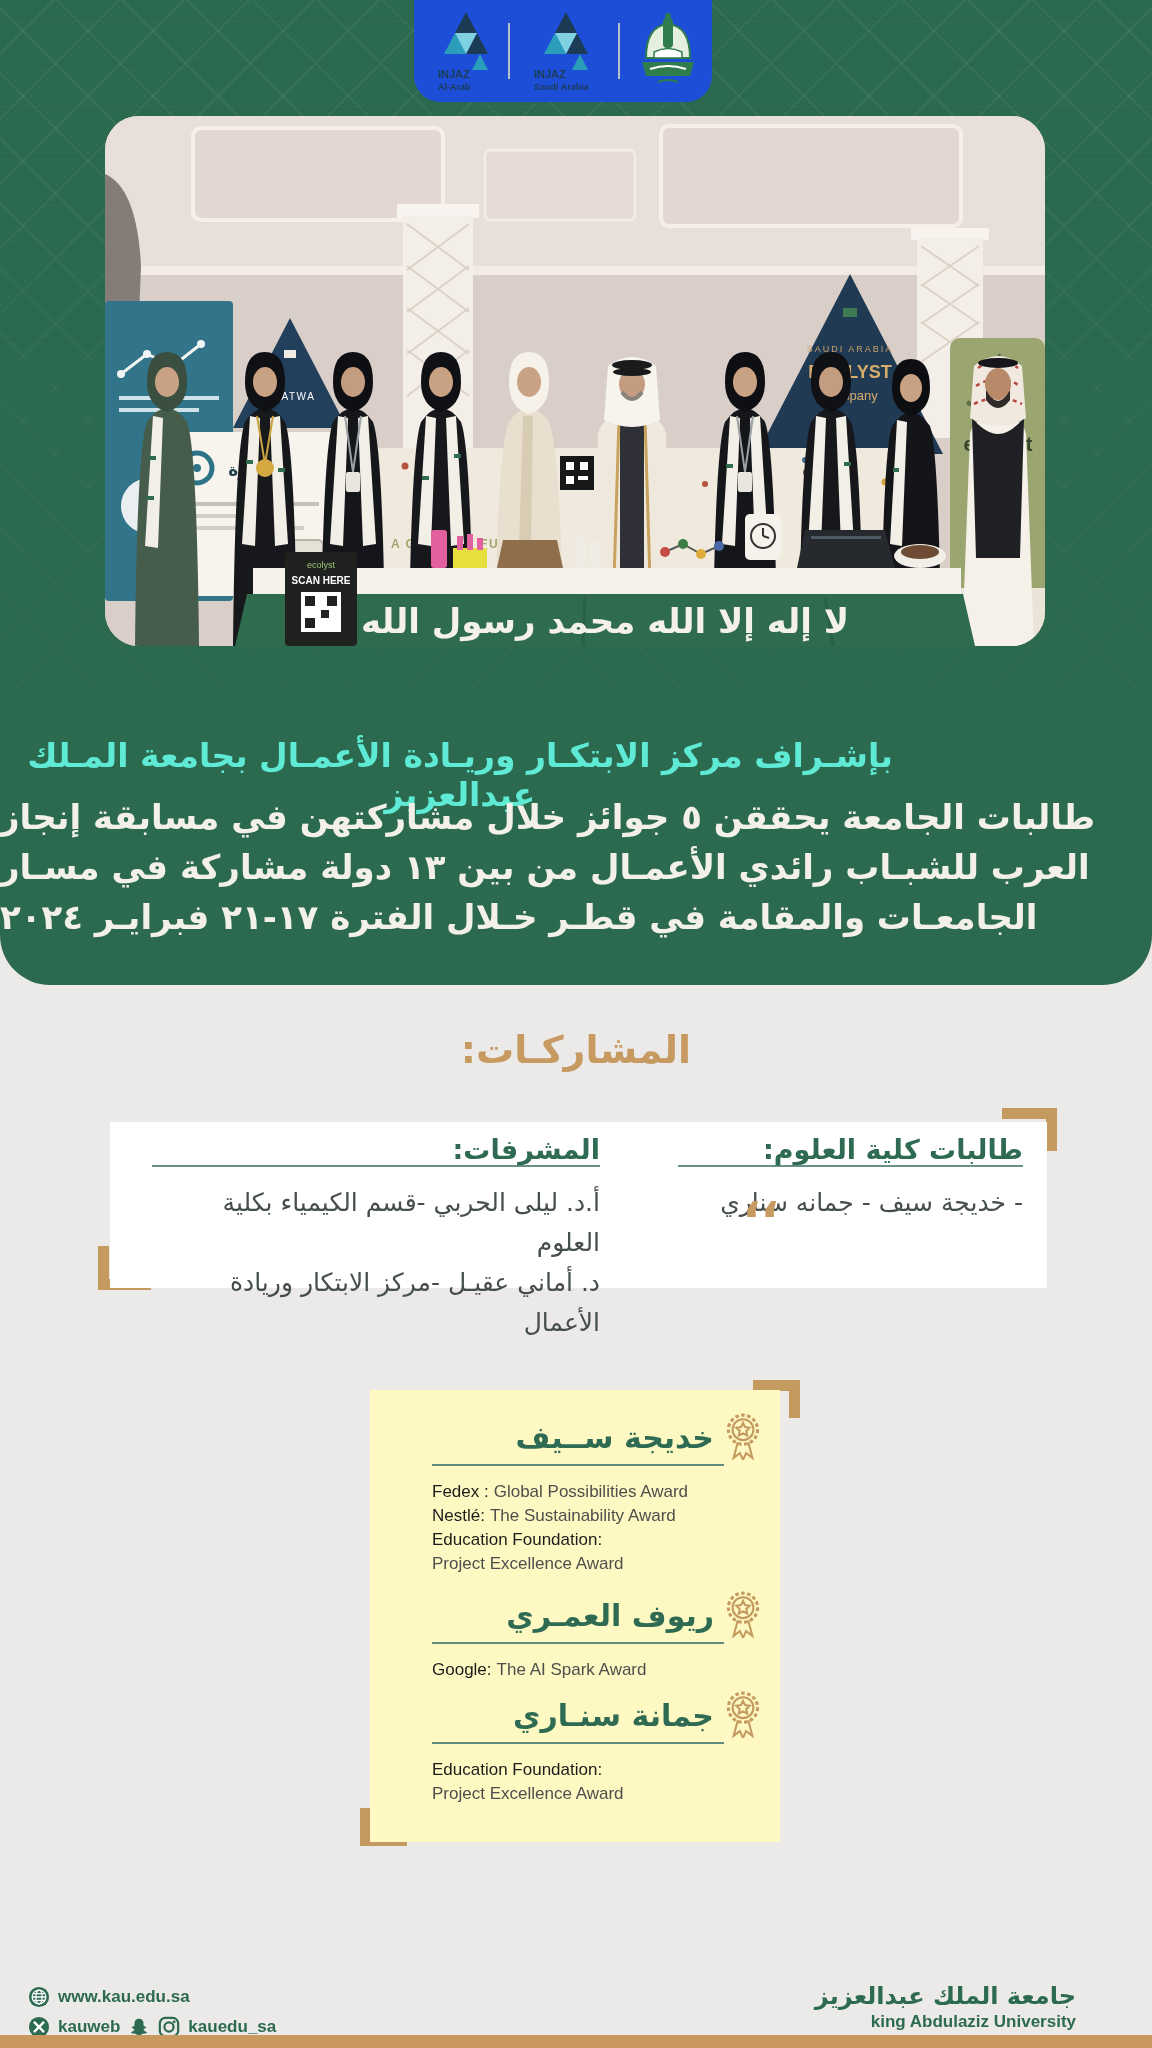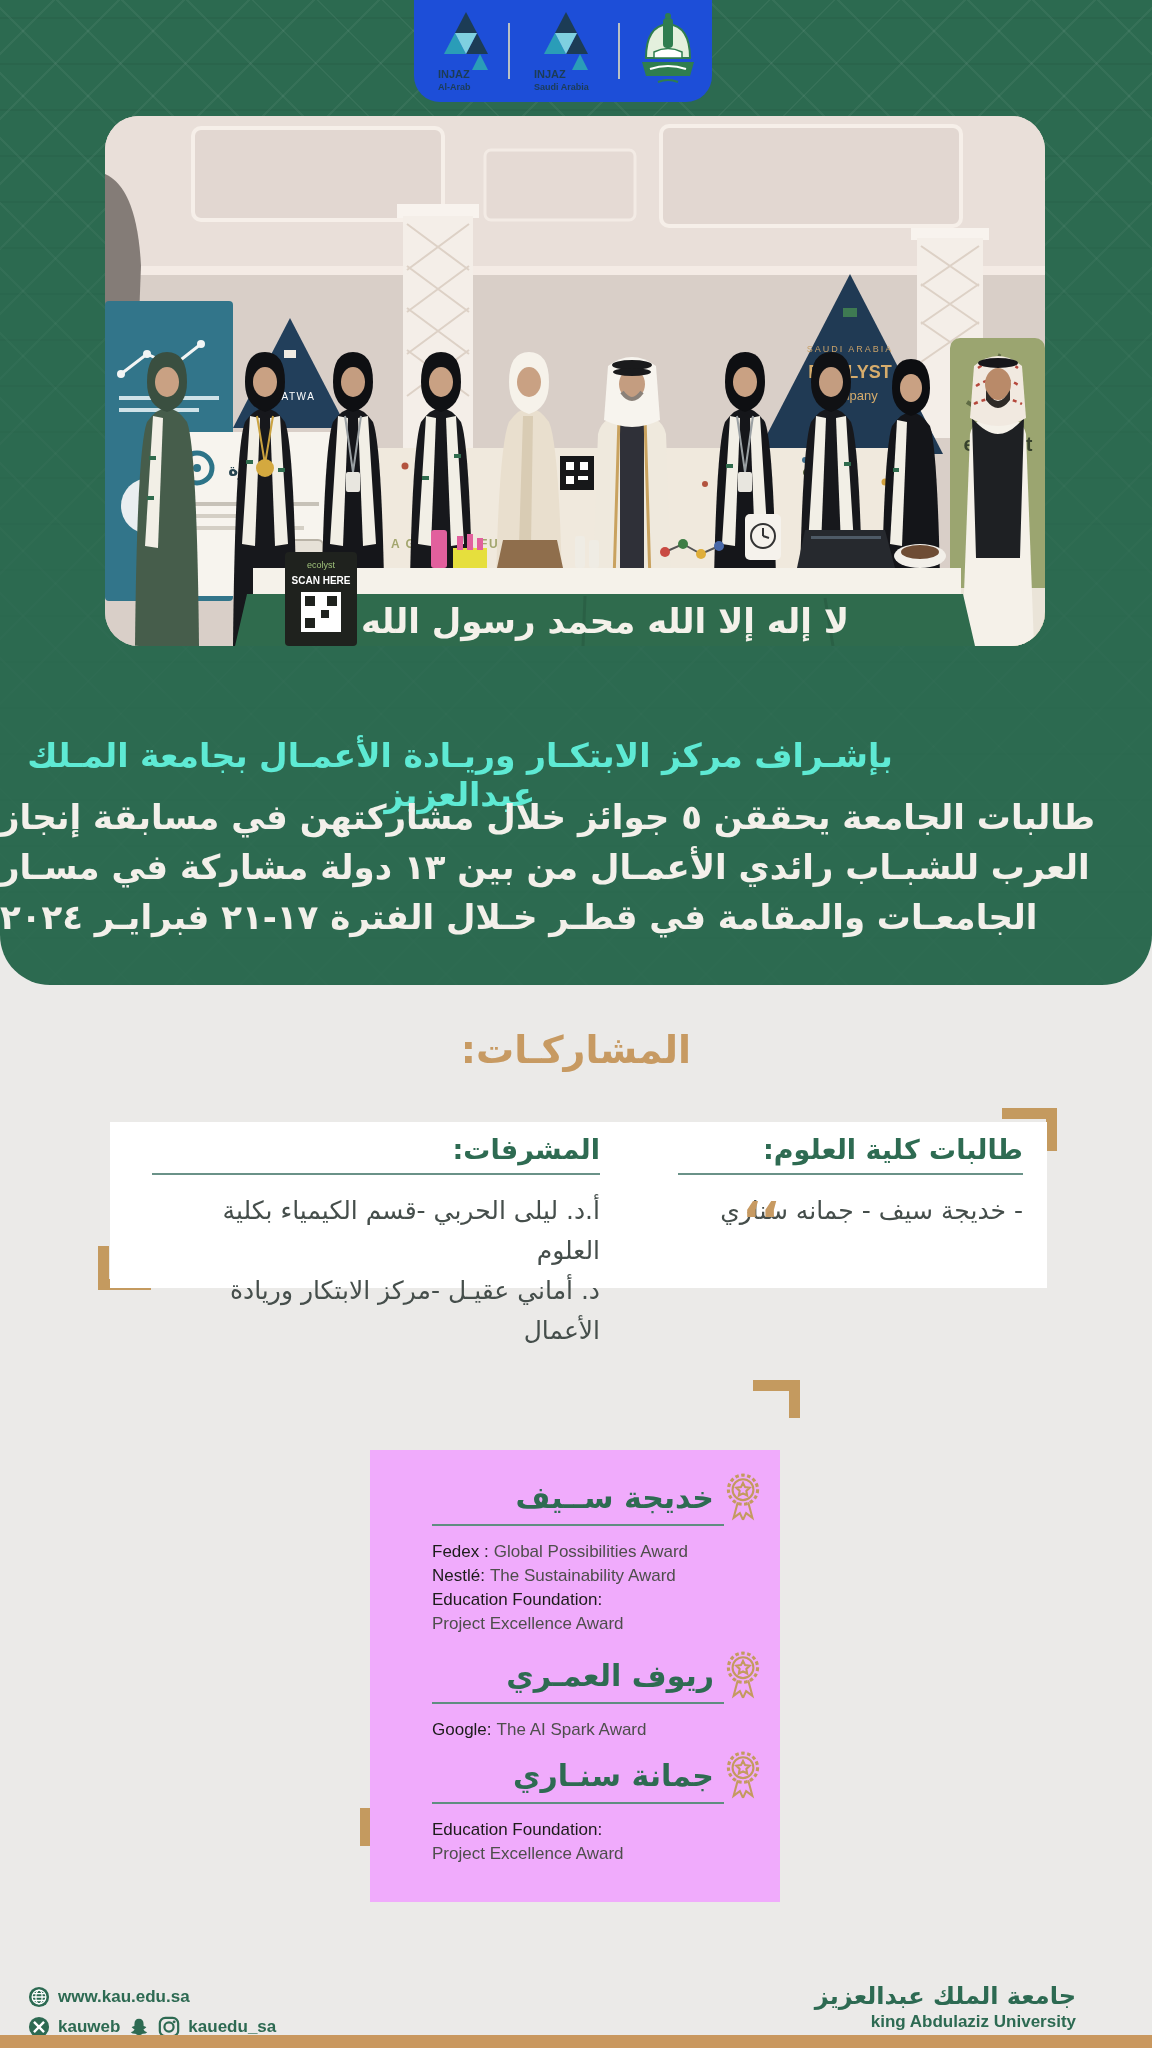--- a/index.html
+++ b/index.html
@@ -33,35 +33,35 @@
   
   .section-title{position:absolute;width:1152px;left:0;text-align:center;direction:rtl;
                  font-size:38px;font-weight:bold;color:#c79a62;}
   .t-participants{top:1028px;}
   .t-awards{top:1302px;}
 
   
   .pbox{position:absolute;left:110px;top:1122px;width:937px;height:166px;background:#ffffff;z-index:2;}
   .col-students{position:absolute;right:24px;top:12px;width:345px;direction:rtl;}
   .col-supervisors{position:absolute;left:42px;top:12px;width:448px;direction:rtl;}
-  .col-heading{font-size:27px;font-weight:bold;color:#2e6b52;padding-bottom:8px;
+  .col-heading{font-size:27px;font-weight:bold;color:#2e6b52;
                border-bottom:2px solid #6a9288;text-align:right;}
   .col-rows{margin-top:16px;font-size:25px;color:#454e4b;line-height:40px;text-align:right;}
   .quote-mark{position:absolute;right:268px;top:54px;font-size:48px;font-weight:bold;color:#c79a62;line-height:48px;}
 
   .bracket{position:absolute;z-index:1;}
   .br-tr{border-top:11px solid #c49a5f;border-right:11px solid #c49a5f;}
   .br-bl{border-left:11px solid #c49a5f;border-bottom:11px solid #c49a5f;}
   .pbox-br-tr{left:1002px;top:1108px;width:44px;height:32px;}
   .pbox-br-bl{left:98px;top:1246px;width:42px;height:33px;}
   .acard-br-tr{left:753px;top:1380px;width:36px;height:27px;}
   .acard-br-bl{left:360px;top:1808px;width:36px;height:27px;}
 
   
-  .acard{position:absolute;left:370px;top:1450px;width:410px;height:452px;background:#f0abfc;z-index:2;
+  .acard{position:absolute;left:370px;top:1390px;width:410px;height:452px;background:#fef9c3;z-index:2;
          box-sizing:border-box;padding:22px 16px 0 62px;}
   .aw-name-row{display:flex;direction:rtl;align-items:center;gap:8px;}
   .aw-name{font-size:30px;font-weight:bold;color:#2e6b52;white-space:nowrap;}
   .aw-underline{border-bottom:2px solid #5f8d80;width:calc(100% - 40px);margin-top:2px;}
   .aw-lines{margin-top:14px;font-family:"Liberation Sans",sans-serif;font-size:17px;
             color:#4e4e4c;line-height:24px;text-align:left;direction:ltr;}
   .aw-lines .b{font-weight:normal;color:#1c1c1a;margin-right:5px;}
   .mt16{margin-top:14px;}
   .mt10{margin-top:8px;}
 

